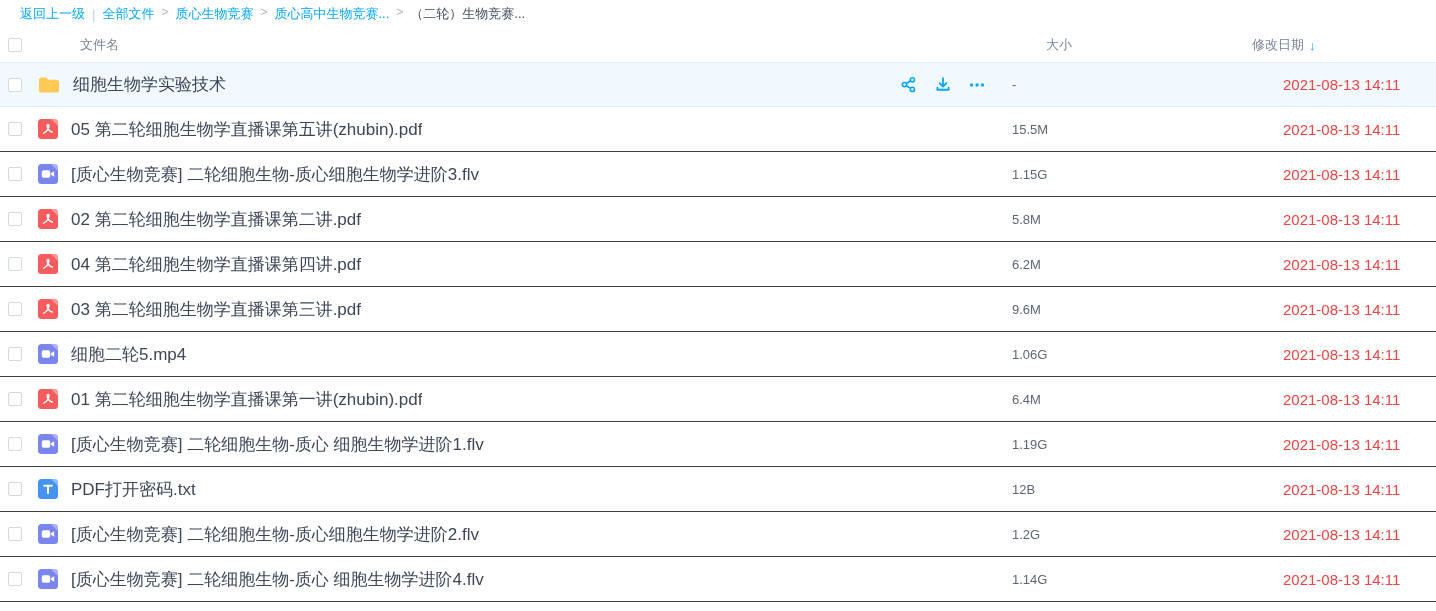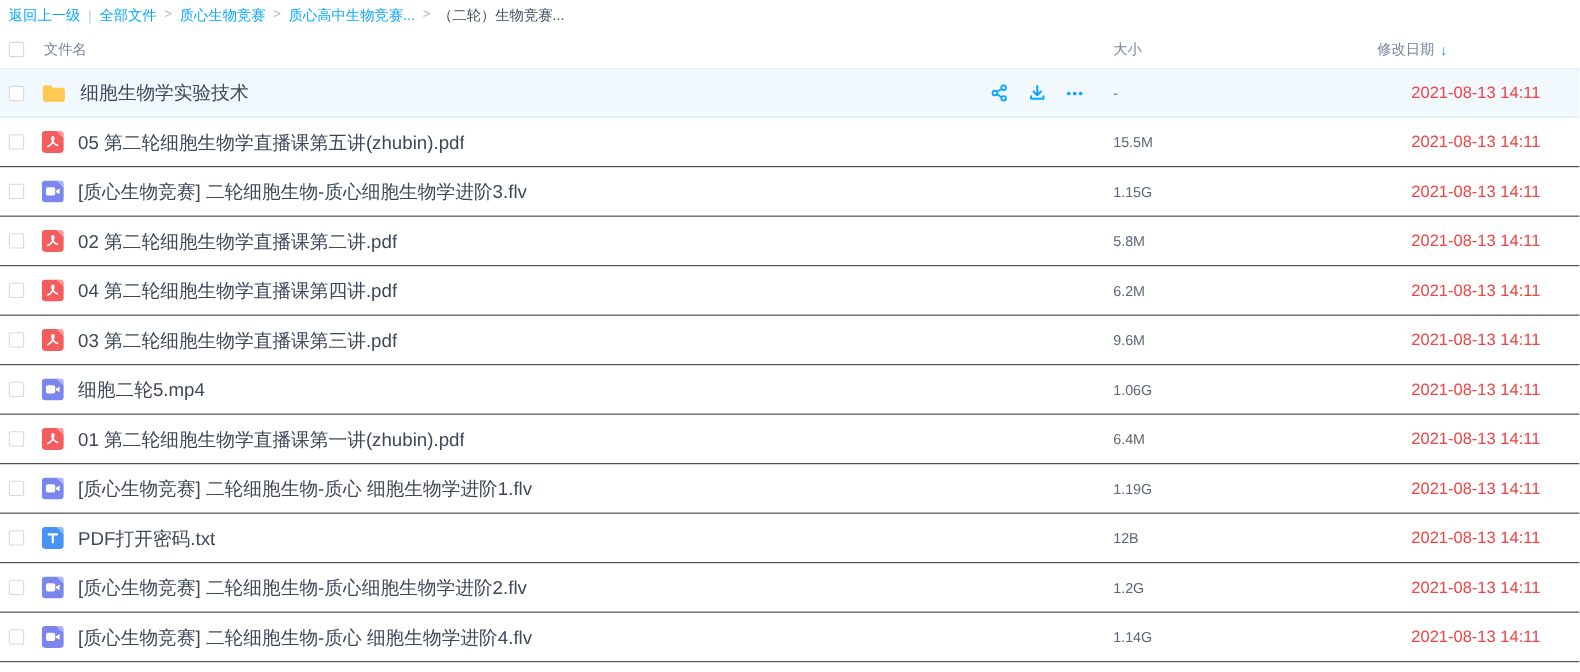--- a/index.html
+++ b/index.html
@@ -1,34 +1,34 @@
 <!DOCTYPE html>
 <html><head>
 <meta charset="utf-8">
 <style>
   * { margin:0; padding:0; box-sizing:border-box; }
   html,body { width:1436px; height:611px; background:#fff; overflow:hidden;
     font-family:"Liberation Sans","DejaVu Sans",sans-serif; }
   .page { width:1436px; height:611px; position:relative; background:#fff; }
 
   
-  .breadcrumb { height:28px; display:flex; align-items:center; padding-left:8px;
+  .breadcrumb { height:28px; display:flex; align-items:center; padding-left:20px;
     font-size:13px; white-space:nowrap; }
   .breadcrumb a { color:#06a7ff; text-decoration:none; cursor:pointer; }
   .crumb-divider { color:#b8cfe0; margin:0 7px; }
   .crumb-sep { color:#aeb6c2; margin:0 7px; font-size:12px; }
   .crumb-current { color:#424c5e; }
 
   
   .thead { height:34px; display:flex; align-items:center; color:#7a8599;
-    font-size:13px; position:relative; }
+    font-size:13px; position:relative;gap:40px; }
   .checkbox { width:14px; height:14px; border:1px solid #d5dae1; border-radius:2px;
     background:#fff; margin-left:8px; flex:0 0 auto; cursor:pointer; }
   .thead .col-name-label { margin-left:18px; }
-  .col-size { position:absolute; left:1012px; }
+  .col-size { position:absolute; left:1046px; }
   .col-date { position:absolute; left:1252px; display:flex; align-items:center; }
   .sort-arrow { color:#06a7ff; font-weight:bold; margin-left:5px; font-size:13px; }
 
   
   .row { height:45px; display:flex; align-items:center; position:relative;
     border-bottom:1px solid #404040; cursor:default; }
   .row.hovered { background:#f1f8fe; border-top:1px solid #dcedf8;
     border-bottom:1px solid #dcedf8; }
   .file-icon { margin-left:16px; flex:0 0 auto; display:flex; align-items:center; }
   .file-name { margin-left:13px; font-size:17px; color:#3d4759; cursor:pointer;

